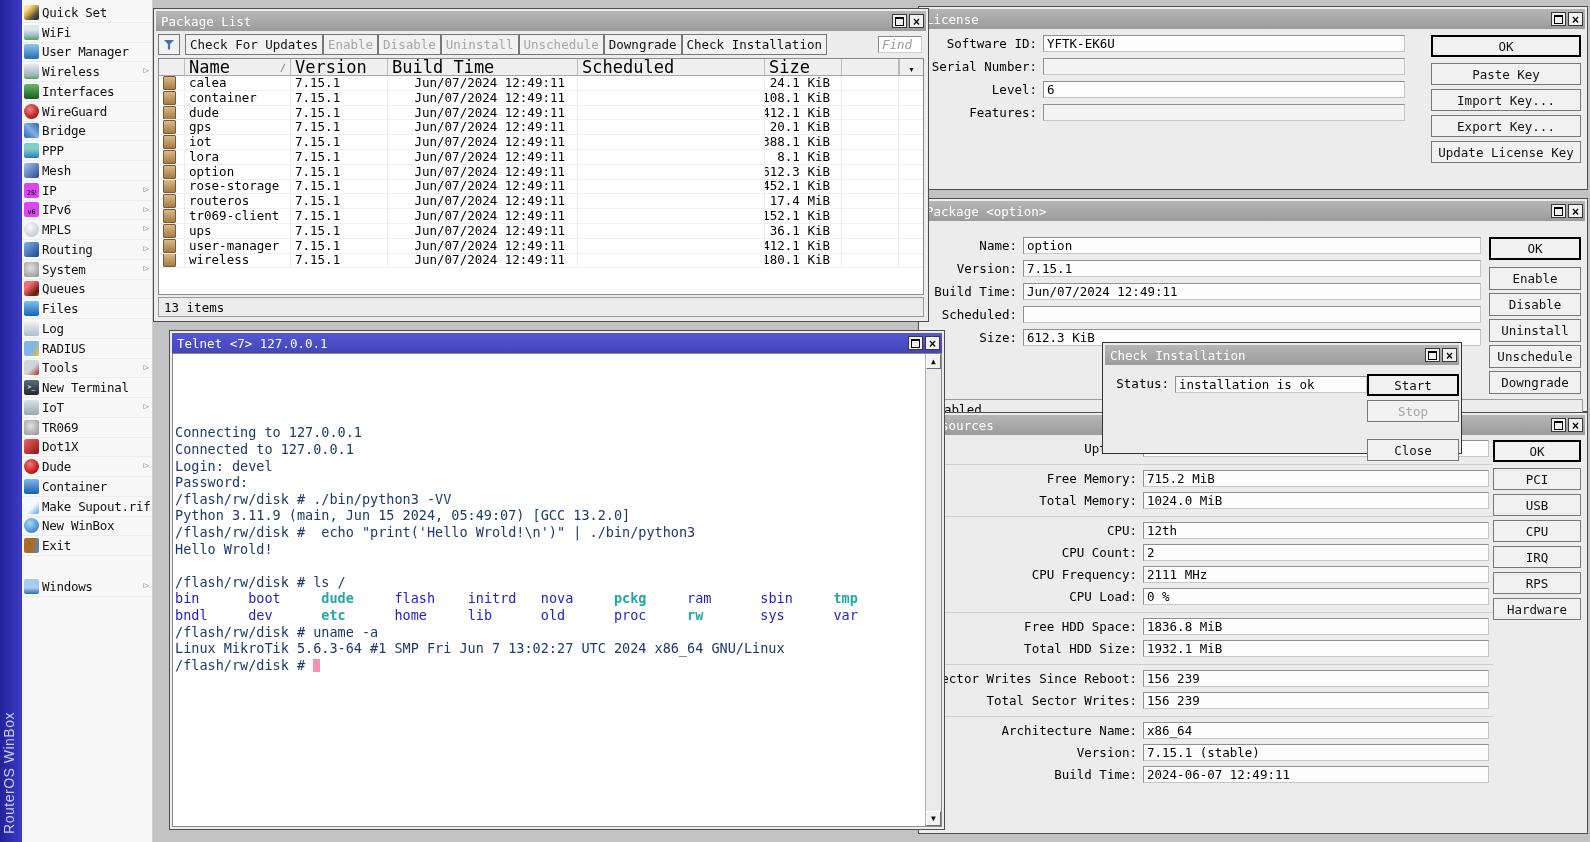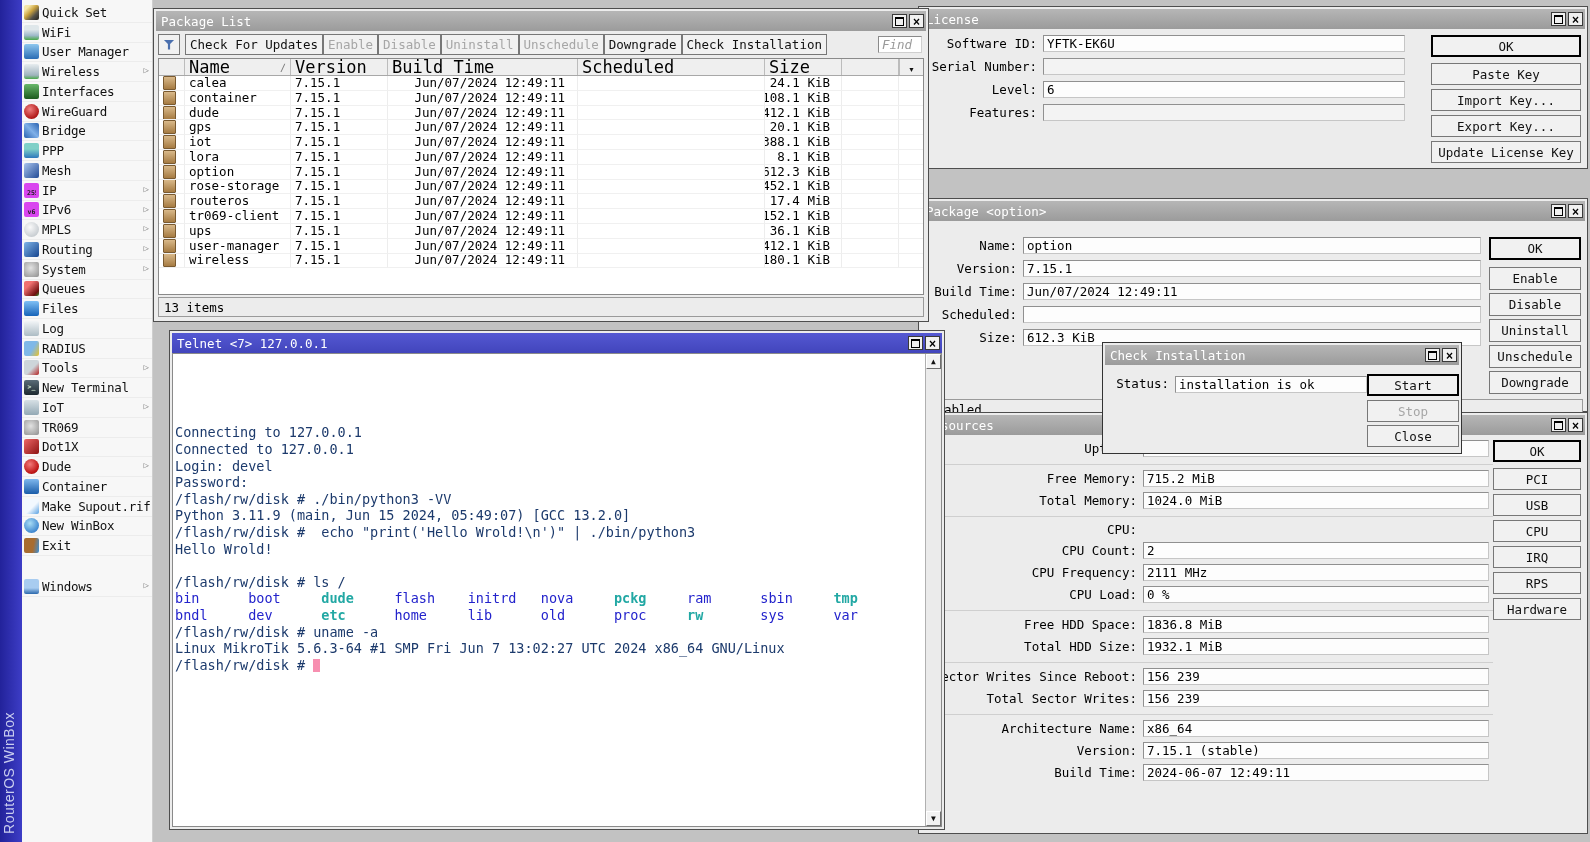--- a/index.html
+++ b/index.html
@@ -103,21 +103,21 @@
   #term{flex:1;padding:4px 2px 0;white-space:pre;overflow:hidden;font-size:13.5px;color:#1c3a6c}
   .tline{height:16.6px}
   .c-b{color:#2323cc;font-weight:normal}
   .c-t{color:#22a8a4;font-weight:bold}
   .cursor{display:inline-block;width:7px;height:13px;background:#f78fb0;vertical-align:-2px}
   .vscroll{width:15px;flex:none;background:#ebebeb;border-left:1px solid #b0b0b0;display:flex;flex-direction:column;justify-content:space-between}
   .sarrow{height:15px;display:flex;align-items:center;justify-content:center;font-size:8px;color:#111;background:#f2f2f2;border:1px solid;border-color:#fff #6e6e6e #6e6e6e #fff;box-sizing:border-box}
   .scroll-track{flex:1}
 
   
-  #win-license{left:918px;top:6px;width:670px;height:163px;z-index:1}
+  #win-license{left:918px;top:6px;width:670px;height:184px;z-index:1}
   .lic-body{flex:1;display:flex;padding:6px 4px 0}
   .lic-body .flabel{width:112px}
   .lic-field{width:362px}
   .lic-btncol{width:150px}
 
   
   #win-option{left:918px;top:198px;width:670px;height:214px;z-index:1}
   .opt-body{flex:1;display:flex;padding:16px 4px 0}
   .opt-body .flabel{width:92px}
   .opt-field{width:458px}
@@ -135,21 +135,21 @@
   .frow.sep{border-top:1px solid #cfcfcf;padding-top:5px;margin-top:7px}
   .res-btncol{width:88px}
 
   
   #dlg-check{left:1102px;top:342px;width:360px;height:112px;z-index:30;border-color:#333}
   .dlg-body{flex:1;display:flex;padding:9px 6px 0}
   .dlg-form{flex:1;display:flex;align-items:flex-start;margin-top:2px}
   .dlg-form .flabel{width:58px}
   .dlg-field{width:192px}
   .dlg-btncol{width:92px}
-  .dlg-btncol .btn{margin-bottom:3px}
+  .dlg-btncol .btn{margin-bottom:17px}
   .dlg-btncol .btn.default{margin-bottom:4px}
 </style>
 </head>
 <body>
 
 <div id="app">
 
   <div id="brand-strip">
     <div id="brand-text">RouterOS WinBox</div>
   </div>
@@ -548,20 +548,23 @@
 
           <div class="frow">
             <label class="flabel">Total Memory:</label>
             <div class="field res-field">
               <span>1024.0 MiB</span>
             </div>
           </div>
 
           <div class="frow sep">
             <label class="flabel">CPU:</label>
+            <div class="field res-field">
+              <span>12th</span>
+            </div>
           </div>
 
           <div class="frow">
             <label class="flabel">CPU Count:</label>
             <div class="field res-field">
               <span>2</span>
             </div>
           </div>
 
           <div class="frow">

